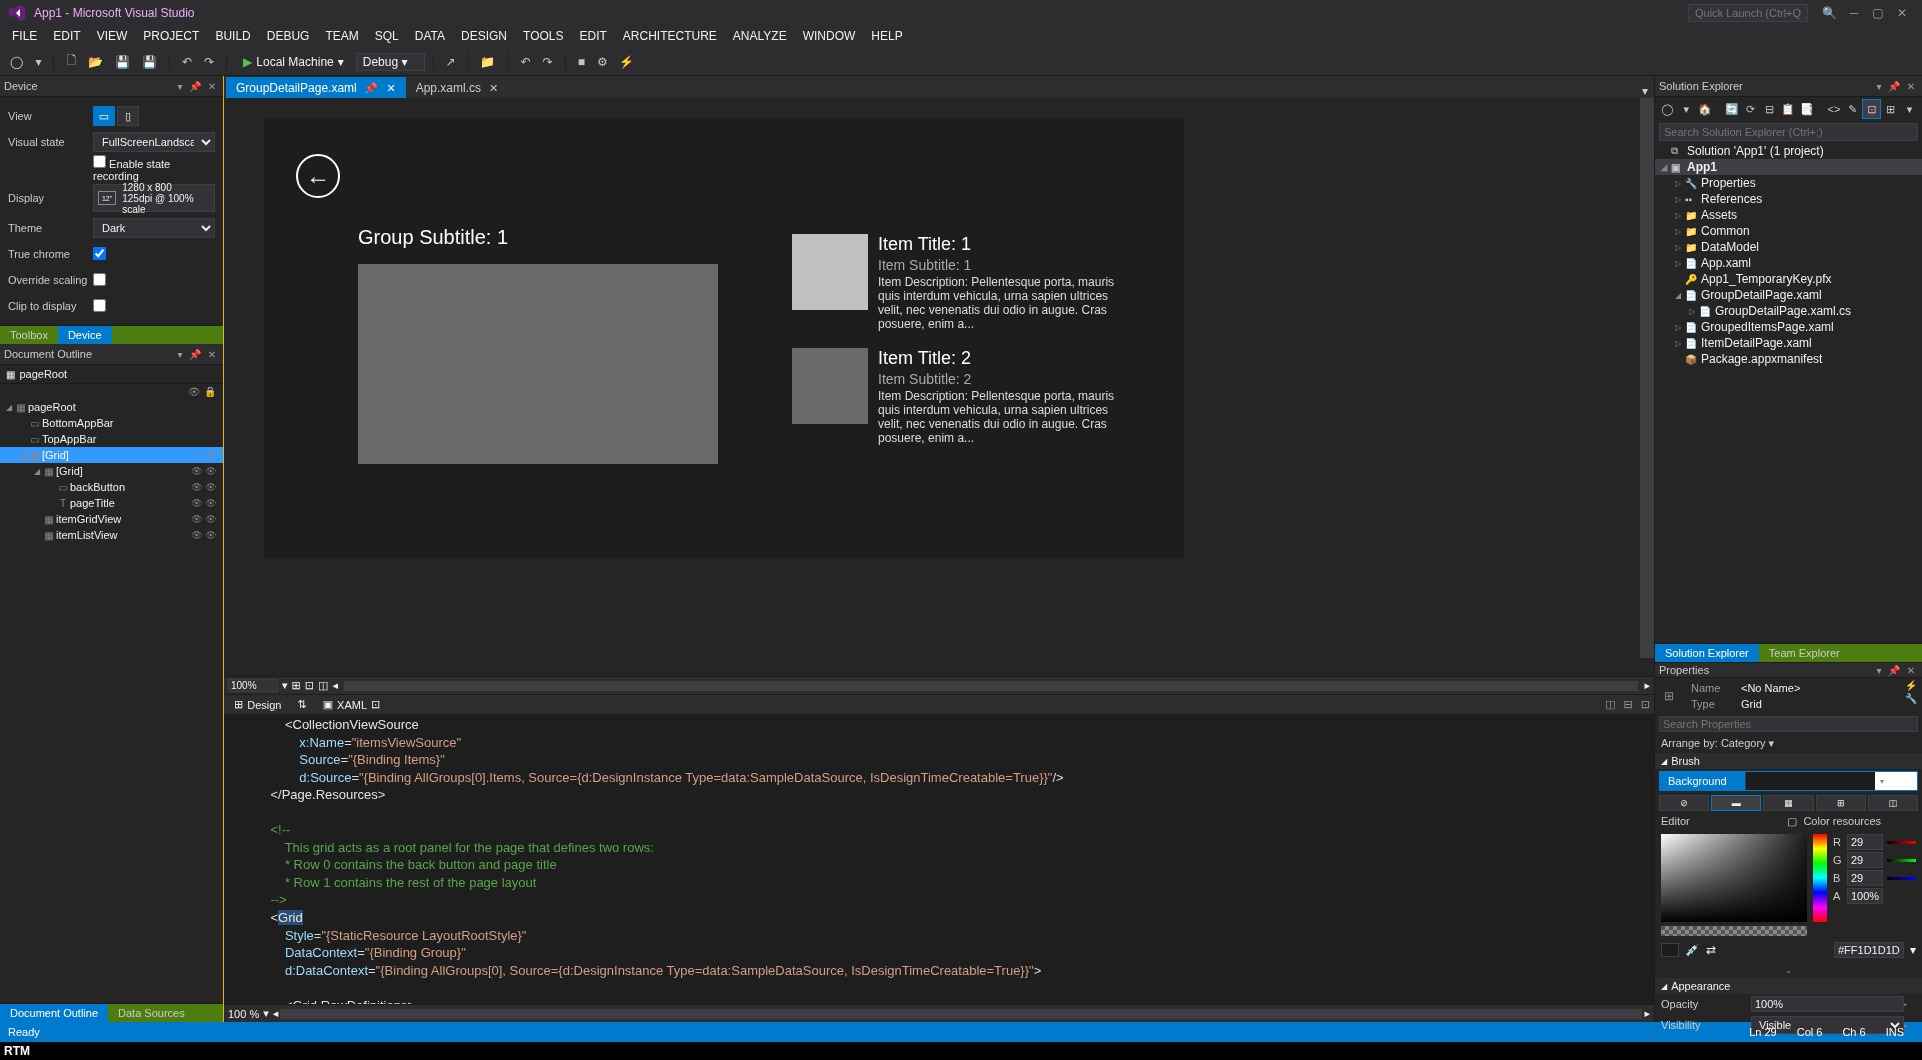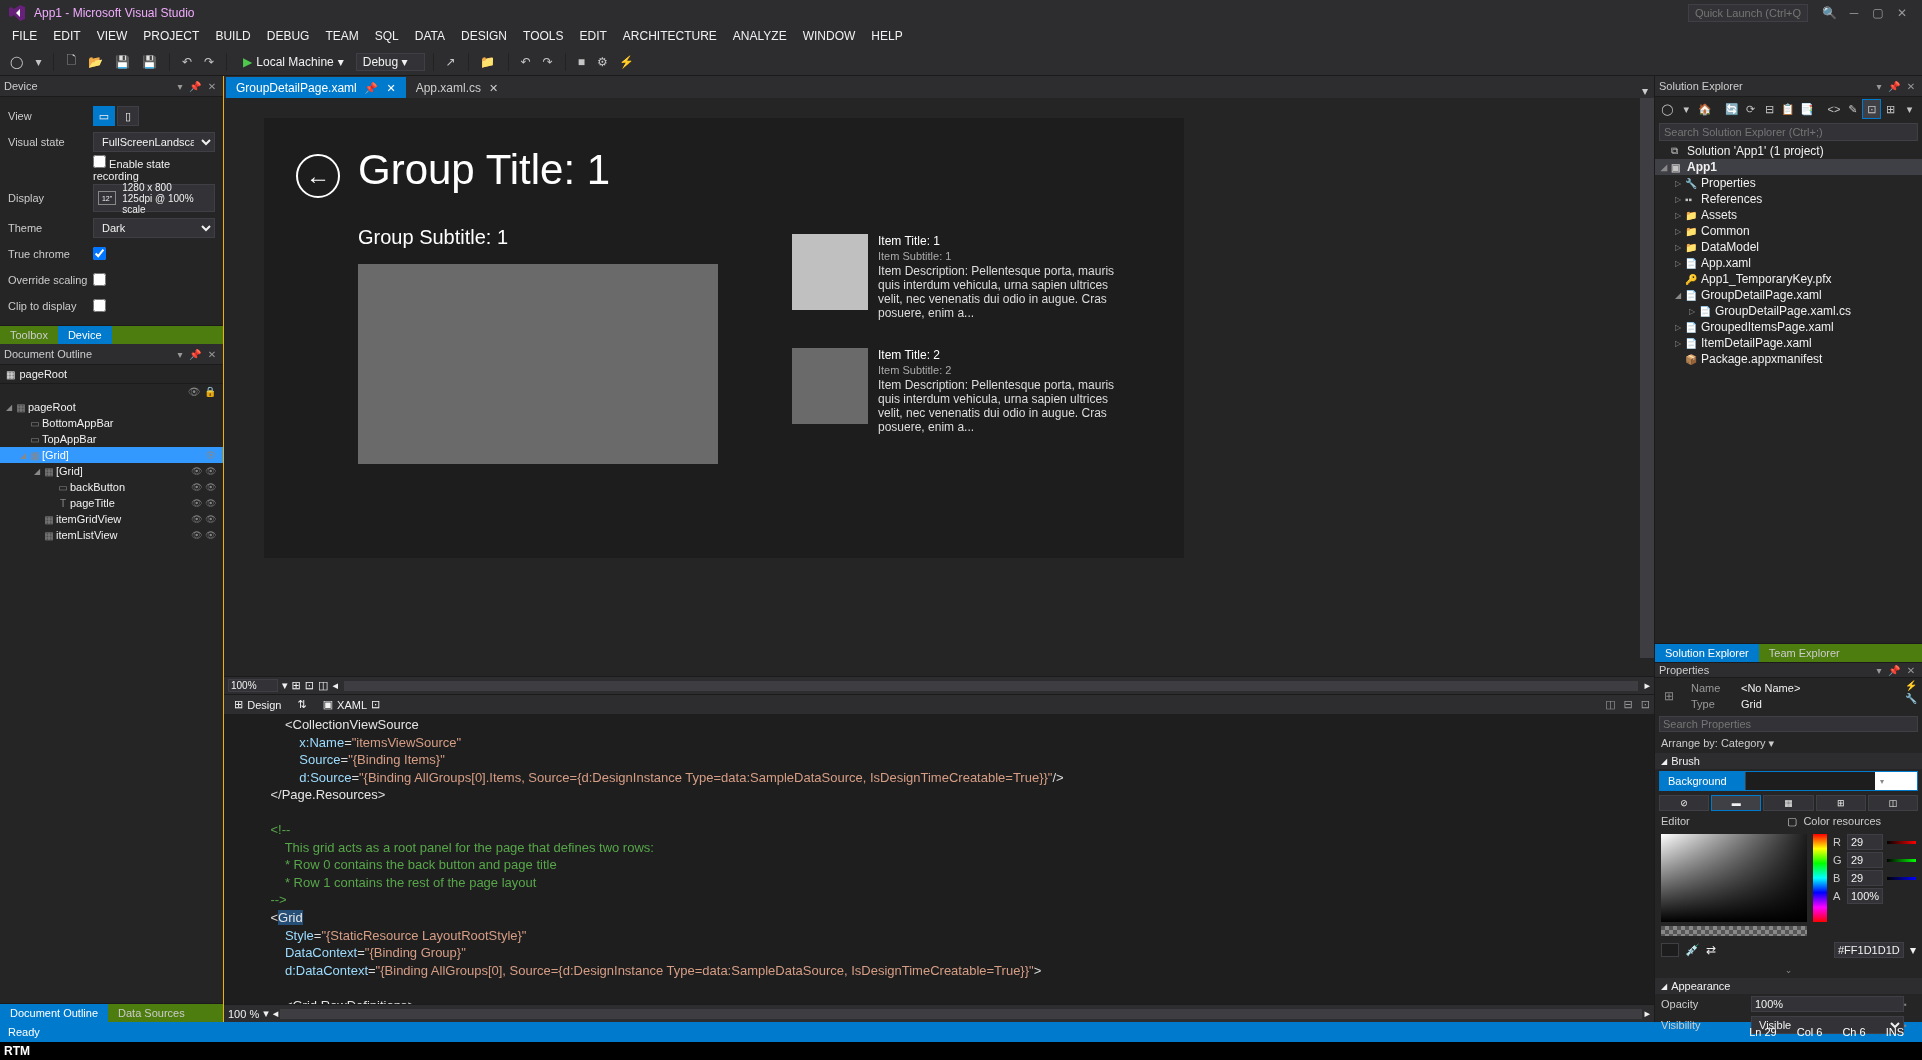--- a/index.html
+++ b/index.html
@@ -70,22 +70,22 @@
 .design-surface { flex: 1; background: #252525; position: relative; overflow: hidden; }
 .design-surface .page { position: absolute; left: 40px; top: 20px; width: 920px; height: 440px; background: #1d1d1d; }
 .design-surface .back-btn { position: absolute; left: 32px; top: 36px; width: 44px; height: 44px; border: 2px solid #fff; border-radius: 50%; display: flex; align-items: center; justify-content: center; color: #fff; font-size: 24px; }
 .design-surface .page-title { position: absolute; left: 94px; top: 28px; font-size: 42px; font-weight: 300; color: #fff; }
 .design-surface .subtitle { position: absolute; left: 94px; top: 108px; font-size: 20px; font-weight: 300; color: #fff; }
 .design-surface .big-img { position: absolute; left: 94px; top: 146px; width: 360px; height: 200px; background: #6a6a6a; }
 .design-surface .item { position: absolute; display: flex; gap: 10px; width: 340px; }
 .design-surface .item .thumb { width: 76px; height: 76px; background: #c0c0c0; flex-shrink: 0; }
 .design-surface .item .thumb.dark { background: #6a6a6a; }
 .design-surface .item .txt { color: #ddd; font-size: 12px; }
-.design-surface .item .it-title { font-size: 12px; color: #fff; }
-.design-surface .item .it-sub { font-size: 11px; color: #aaa; margin: 2px 0; }
+.design-surface .item .it-title { font-size: 18px; color: #fff; }
+.design-surface .item .it-sub { font-size: 14px; color: #aaa; margin: 2px 0; }
 
 .design-toolbar { height: 18px; background: #2d2d30; border-top: 1px solid #1b1b1c; display: flex; align-items: center; font-size: 11px; padding: 0 4px; gap: 4px; }
 .design-toolbar .zoom { width: 50px; background: #333337; border: 1px solid #3f3f46; color: #f1f1f1; font-size: 10px; padding: 0 2px; }
 
 .split-header { height: 20px; background: #2d2d30; display: flex; align-items: center; border-top: 1px solid #1b1b1c; font-size: 11px; }
 .split-header .tab { padding: 2px 10px; display: flex; align-items: center; gap: 4px; cursor: pointer; }
 .split-header .spacer { flex: 1; }
 .split-header .toggle { padding: 0 4px; color: #999; cursor: pointer; }
 
 .code-editor { height: 290px; background: #1e1e1e; font-family: Consolas, monospace; font-size: 13px; overflow: auto; display: flex; }
@@ -393,21 +393,20 @@
           <span class="close">✕</span>
         </div>
       <div class="spacer"></div>
       <span class="ddown">▾</span>
     </div>
 
     <div class="designer">
       <div class="design-surface">
         <div class="page">
           <div class="back-btn">←</div>
-          <div class="page-title">Group Title: 1</div>
           <div class="subtitle">Group Subtitle: 1</div>
           <div class="big-img"></div>
           <div class="item" style="left:528px;top:116px">
             <div class="thumb"></div>
             <div class="txt">
               <div class="it-title">Item Title: 1</div>
               <div class="it-sub">Item Subtitle: 1</div>
               <div>Item Description: Pellentesque porta, mauris quis interdum vehicula, urna sapien ultrices velit, nec venenatis dui odio in augue. Cras posuere, enim a...</div>
             </div>
           </div>

